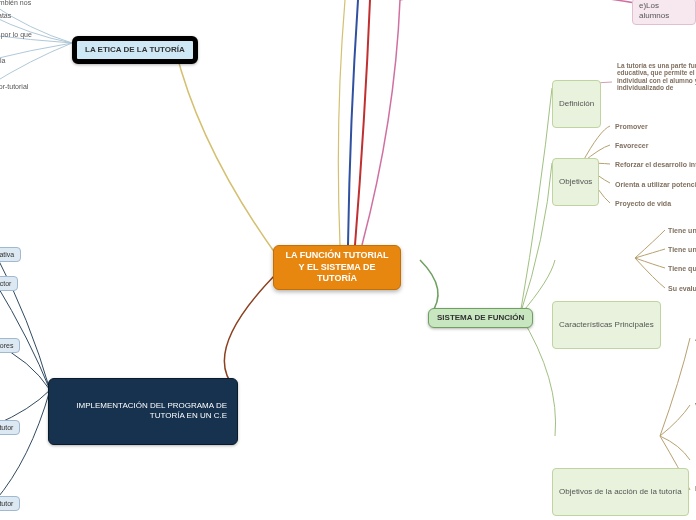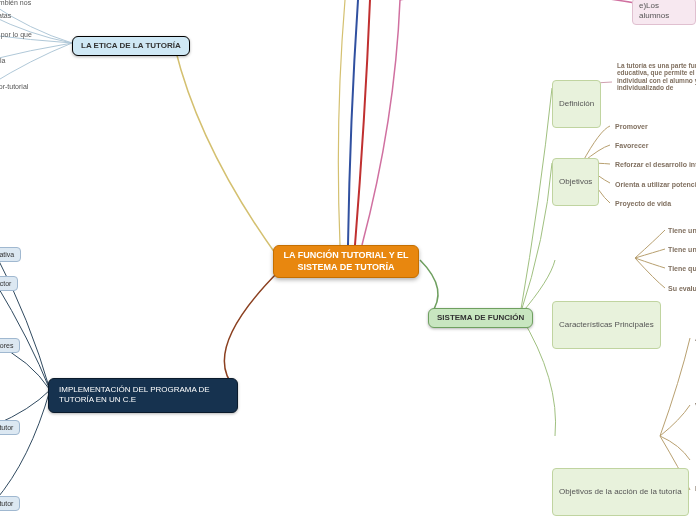--- a/index.html
+++ b/index.html
@@ -39,21 +39,21 @@
     text-align: center;
     box-shadow: 0 2px 4px rgba(0,0,0,0.3);
   }
   .main-node {
     color: #333;
     font-weight: bold;
     font-size: 8px;
     text-align: center;
     box-shadow: 0 1px 3px rgba(0,0,0,0.3);
   }
-  .ethics { background: #cfe8f5; border: 1px solid #000000; }
+  .ethics { background: #cfe8f5; border: 5px solid #000000; }
   .system { background: #c8e6c0; border: 1px solid #6fa060; }
   .impl   { background: #16324f; border: 1px solid #0a1a2b; color: #fff; font-weight: normal; }
   .sub-green {
     background: #e8f2dc;
     border: 1px solid #c0d4a0;
     color: #555;
     padding: 18px 6px;
     border-radius: 4px;
   }
   .sub-pink {
@@ -126,21 +126,21 @@
   <path d="M 660 436 Q 680 445 690 460" stroke="#b8a070" stroke-width="1" fill="none"></path>
   <path d="M 660 436 Q 680 470 690 490" stroke="#b8a070" stroke-width="1" fill="none"></path>
 
   <path d="M 50 390 Q 30 320 -5 253" stroke="#304a60" stroke-width="1" fill="none"></path>
   <path d="M 50 390 Q 30 340 -5 282" stroke="#304a60" stroke-width="1" fill="none"></path>
   <path d="M 50 390 Q 30 360 -5 344" stroke="#304a60" stroke-width="1" fill="none"></path>
   <path d="M 50 390 Q 30 410 -5 425" stroke="#304a60" stroke-width="1" fill="none"></path>
   <path d="M 50 390 Q 30 460 -5 501" stroke="#304a60" stroke-width="1" fill="none"></path>
 </svg>
 
-<div class="node center-node" style="left:273px; top:245px; width:146px;">
+<div class="node center-node" style="left:273px; top:245px; width:128px;">
   <span>LA FUNCIÓN TUTORIAL Y EL SISTEMA DE TUTORÍA</span>
 </div>
 
 <div class="node sub-pink" style="left:632px; top:-2px;">
   <span>e)Los alumnos</span>
 </div>
 
 <div class="node main-node ethics" style="left:72px; top:36px;">
   <span>LA ETICA DE LA TUTORÍA</span>
 </div>
@@ -176,20 +176,20 @@
 <div class="node leaf leaf-dark" style="left:665px; top:264px;">Tiene que</div>
 <div class="node leaf leaf-dark" style="left:665px; top:284px;">Su evalua</div>
 
 <div class="node sub-green" style="left:552px; top:420px;margin-top:48px;">
   <span>Objetivos de la acción de la tutoría</span>
 </div>
 <div class="node leaf leaf-dark" style="left:692px; top:334px;">A</div>
 <div class="node leaf leaf-dark" style="left:692px; top:401px;">V</div>
 <div class="node leaf leaf-dark" style="left:692px; top:484px;">L</div>
 
-<div class="node main-node impl" style="left:48px; top:378px; width:190px; text-align:left; padding:6px 10px;">
+<div class="node main-node impl" style="left:48px; top:378px; width:190px; text-align:right; padding:22px 10px;">
   <span>IMPLEMENTACIÓN DEL PROGRAMA DE TUTORÍA EN UN C.E</span>
 </div>
 <div class="node sub-blue" style="left:-15px; top:247px; font-size:7px;">ucativa</div>
 <div class="node sub-blue" style="left:-15px; top:276px; font-size:7px;">irector</div>
 <div class="node sub-blue" style="left:-15px; top:338px; font-size:7px;">tutores</div>
 <div class="node sub-blue" style="left:-15px; top:420px; font-size:7px;">al tutor</div>
 <div class="node sub-blue" style="left:-15px; top:496px; font-size:7px;">al tutor</div>
 
 </body></html>

